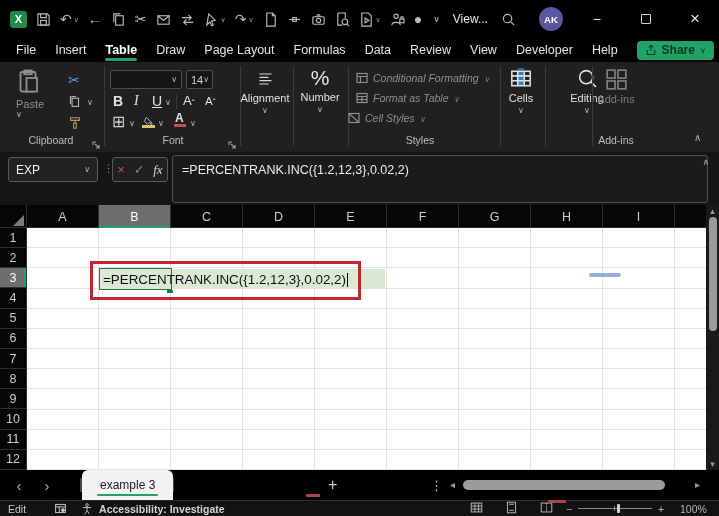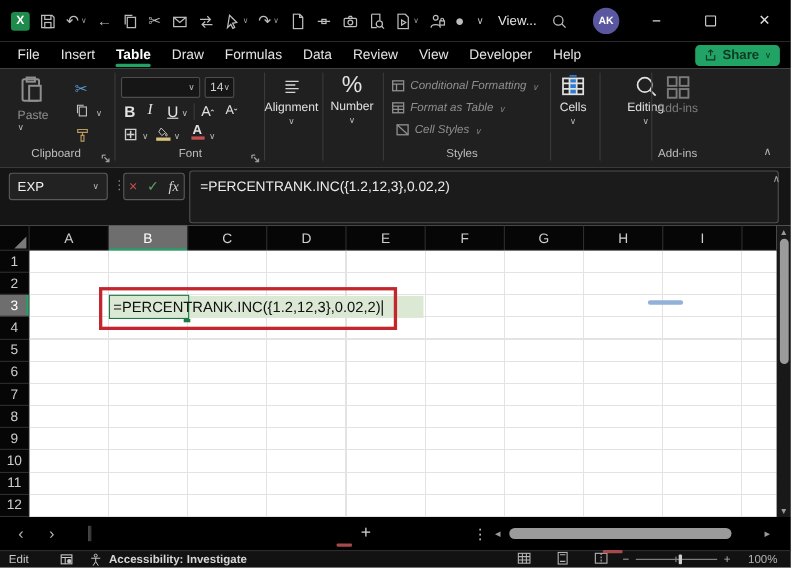--- a/index.html
+++ b/index.html
@@ -277,20 +277,21 @@
         <span class="max-box"></span>
       </span>
     <span class="winbtn" style="font-size:17px">×</span>
   </div>
 
   <div class="menubar">
     <span class="menu-tab">File</span>
     <span class="menu-tab">Insert</span>
     <span class="menu-tab active">Table</span>
     <span class="menu-tab">Draw</span>
+    <span class="menu-tab">Page Layout</span>
     <span class="menu-tab">Formulas</span>
     <span class="menu-tab">Data</span>
     <span class="menu-tab">Review</span>
     <span class="menu-tab">View</span>
     <span class="menu-tab">Developer</span>
     <span class="menu-tab">Help</span>
     <span class="share-btn">
       <svg viewBox="0 0 16 16">
           <path d="M8 2v7"></path>
           <path d="M5 4.5L8 2l3 2.5"></path>
@@ -394,21 +395,21 @@
         <span class="chev disabled">∨</span>
     </div>
     <div class="styles-row" style="left:356px;top:30px">
       <svg viewBox="0 0 12 12">
           <rect x="1" y="1.5" width="10" height="9"></rect>
           <path d="M1 4.5h10M6 4.5v6M1 7.5h10"></path>
         </svg>
       <span>Format as Table</span>
         <span class="chev disabled">∨</span>
     </div>
-    <div class="styles-row" style="left:360px;top:50px">
+    <div class="styles-row" style="left:348px;top:50px">
       <svg viewBox="0 0 12 12">
           <rect x="1" y="1.5" width="10" height="9"></rect>
           <path d="M1 1.5l10 9"></path>
         </svg>
       <span>Cell Styles</span>
         <span class="chev disabled">∨</span>
     </div>
     <div class="grp-label" style="left:380px;width:80px">Styles</div>
     <div class="vsep" style="left:500px"></div>
 
@@ -506,20 +507,21 @@
     <div class="vs-thumb"></div>
     <div class="vs-dn">▾</div>
   </div>
 
   <div class="tabbar">
     <div class="tb-nav" style="left:6px">‹</div>
     <div class="tb-nav" style="left:34px">›</div>
     <div class="sheet-tabs">
       <span class="tab-sep"></span>
       <span class="tab-sep"></span>
+      <span class="sheet-tab active">example 3</span>
       <span class="tab-sep"></span>
     </div>
     <div class="red-dash" style="left:306px;top:24px;width:14px;height:3px"></div>
     <div class="tb-plus">+</div>
     <div class="tb-dots">⋮</div>
     <div class="hscroll">
       <span class="hs-left">◂</span>
       <span class="hs-thumb"></span>
       <span class="hs-right">▸</span>
     </div>

